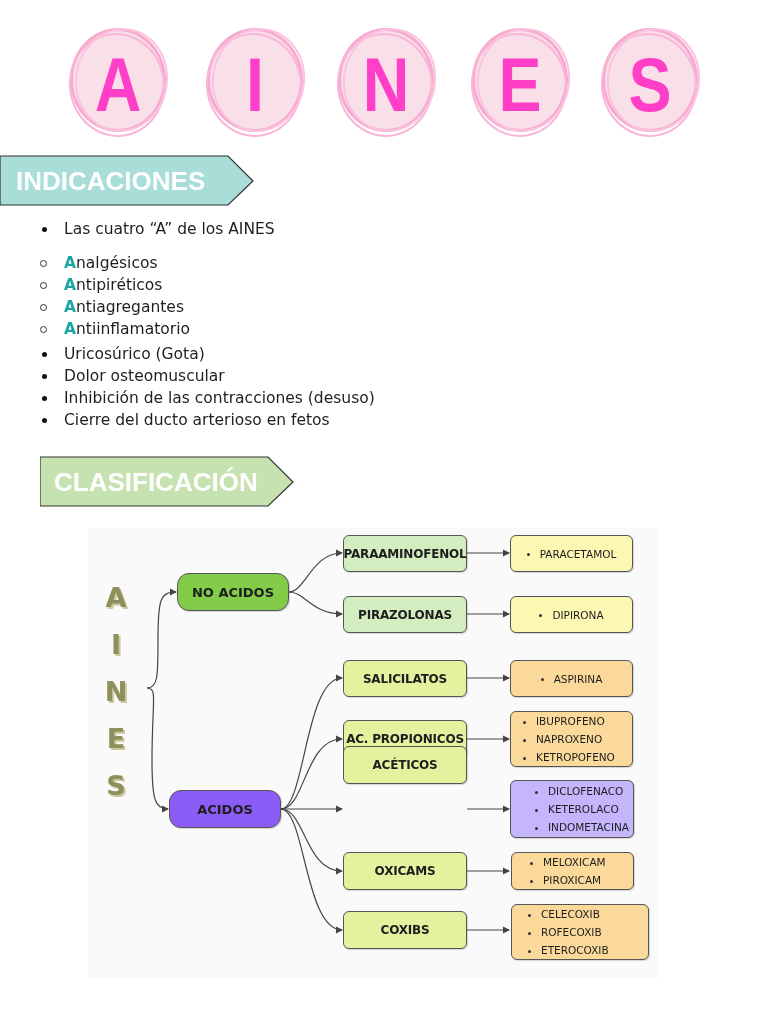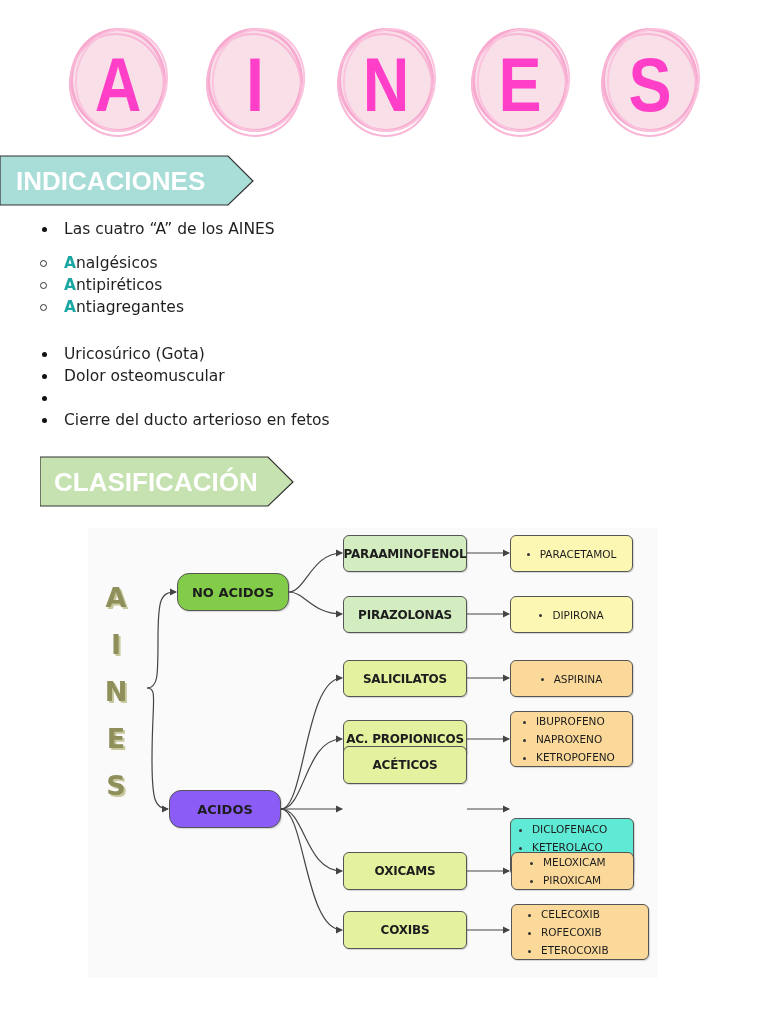--- a/index.html
+++ b/index.html
@@ -121,33 +121,38 @@
     <span class="A-mark">A</span><span>nalgésicos</span>
   </div>
   <div class="li">
     <span class="bullet-ring"></span>
     <span class="A-mark">A</span><span>ntipiréticos</span>
   </div>
   <div class="li">
     <span class="bullet-ring"></span>
     <span class="A-mark">A</span><span>ntiagregantes</span>
   </div>
+  <div class="li">
+    <span class="bullet-ring"></span>
+    <span class="A-mark">A</span><span>ntiinflamatorio</span>
+  </div>
 </div>
 
 <div class="list" style="top:343px;">
   <div class="li">
     <span class="bullet-dot"></span>
     <span>Uricosúrico (Gota)</span>
   </div>
   <div class="li">
     <span class="bullet-dot"></span>
     <span>Dolor osteomuscular</span>
   </div>
   <div class="li">
     <span class="bullet-dot"></span>
+    <span>Inhibición de las contracciones (desuso)</span>
   </div>
   <div class="li">
     <span class="bullet-dot"></span>
     <span>Cierre del ducto arterioso en fetos</span>
   </div>
 </div>
 
 <div class="banner" style="top:456px; width:260px;margin-left:40px;">
   <svg width="260" height="52">
     <polygon points="0,1 228,1 253,26 228,50 0,50" fill="#c5e2b0" stroke="#333" stroke-width="1.2"></polygon>
@@ -230,21 +235,21 @@
   <div class="drug-item"><span class="dot"></span><span>DIPIRONA</span></div>
 </div>
 <div class="box drug center" style="left:510px; top:660px; width:123px; height:37px; background:#fad99a;">
   <div class="drug-item"><span class="dot"></span><span>ASPIRINA</span></div>
 </div>
 <div class="box drug" style="left:510px; top:711px; width:123px; height:56px; background:#fad99a;">
   <div class="drug-item"><span class="dot"></span><span>IBUPROFENO</span></div>
   <div class="drug-item"><span class="dot"></span><span>NAPROXENO</span></div>
   <div class="drug-item"><span class="dot"></span><span>KETROPOFENO</span></div>
 </div>
-<div class="box drug" style="left:510px; top:780px; width:124px; height:58px; background:#5eead4; padding-left:8px;margin-top:38px;">
+<div class="box drug" style="left:510px; top:780px; width:124px; height:58px; background:#c4b5fd; padding-left:24px;">
   <div class="drug-item"><span class="dot"></span><span>DICLOFENACO</span></div>
   <div class="drug-item"><span class="dot"></span><span>KETEROLACO</span></div>
   <div class="drug-item"><span class="dot"></span><span>INDOMETACINA</span></div>
 </div>
 <div class="box drug" style="left:511px; top:852px; width:123px; height:38px; background:#fad99a; padding-left:18px;">
   <div class="drug-item"><span class="dot"></span><span>MELOXICAM</span></div>
   <div class="drug-item"><span class="dot"></span><span>PIROXICAM</span></div>
 </div>
 <div class="box drug" style="left:511px; top:904px; width:138px; height:56px; background:#fad99a; padding-left:16px;">
   <div class="drug-item"><span class="dot"></span><span>CELECOXIB</span></div>

